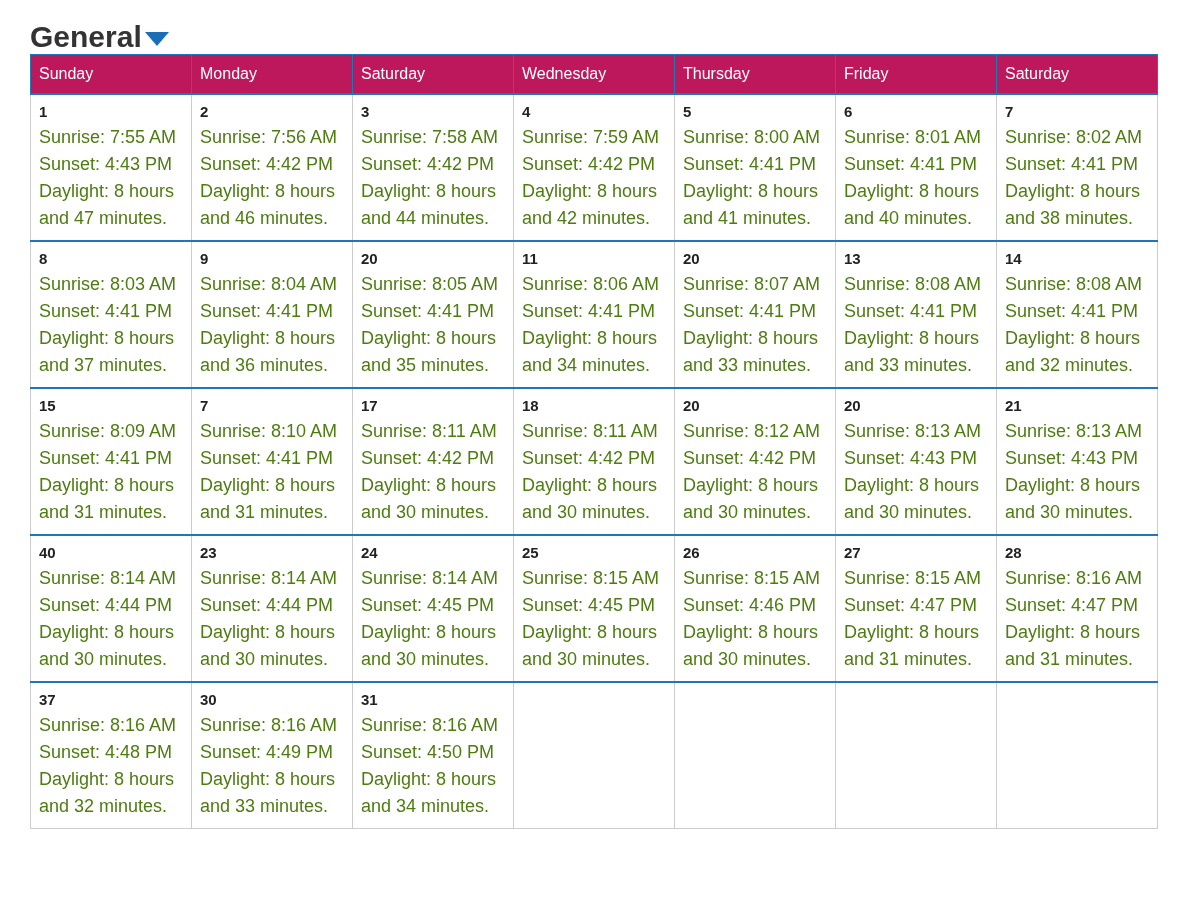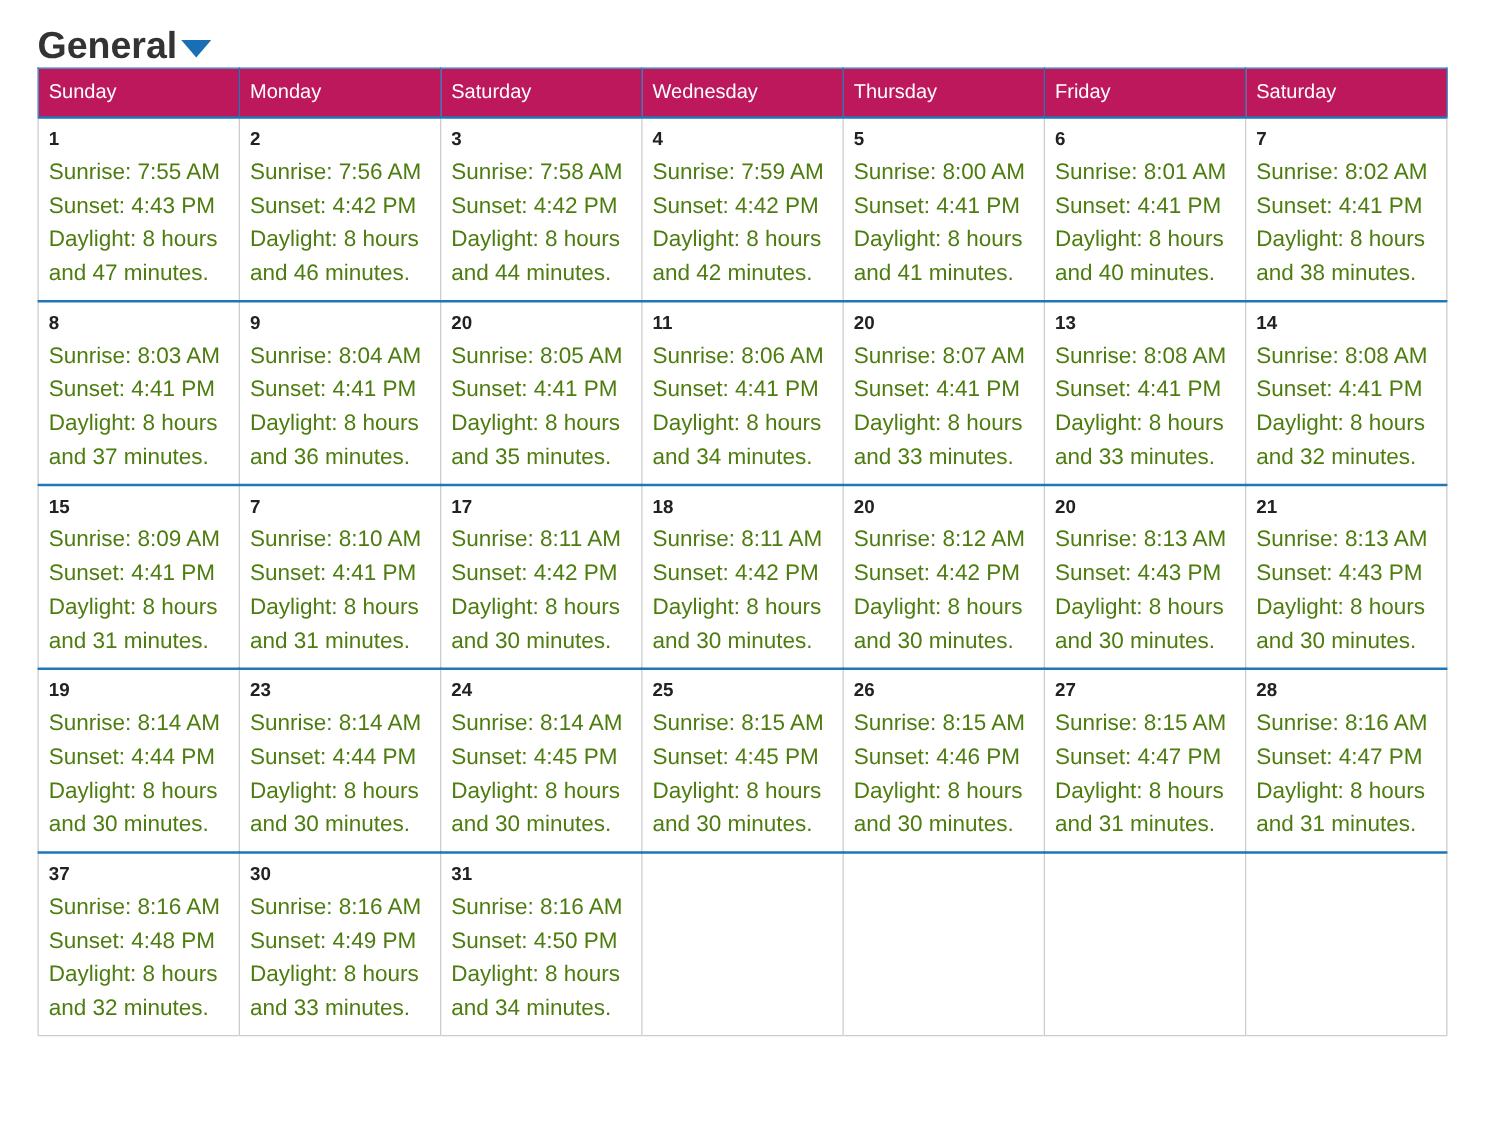--- a/index.html
+++ b/index.html
@@ -298,21 +298,21 @@
         <div class="day-number">21</div>
         <div class="day-info">
           Sunrise: 8:13 AM<br>
           Sunset: 4:43 PM<br>
           Daylight: 8 hours and 30 minutes.
         </div>
       </td>
       </tr>
       <tr>
         <td>
-        <div class="day-number">19</div>
+        <div class="day-number">40</div>
         <div class="day-info">
           Sunrise: 8:14 AM<br>
           Sunset: 4:44 PM<br>
           Daylight: 8 hours and 30 minutes.
         </div>
       </td>
         <td>
         <div class="day-number">23</div>
         <div class="day-info">
           Sunrise: 8:14 AM<br>

